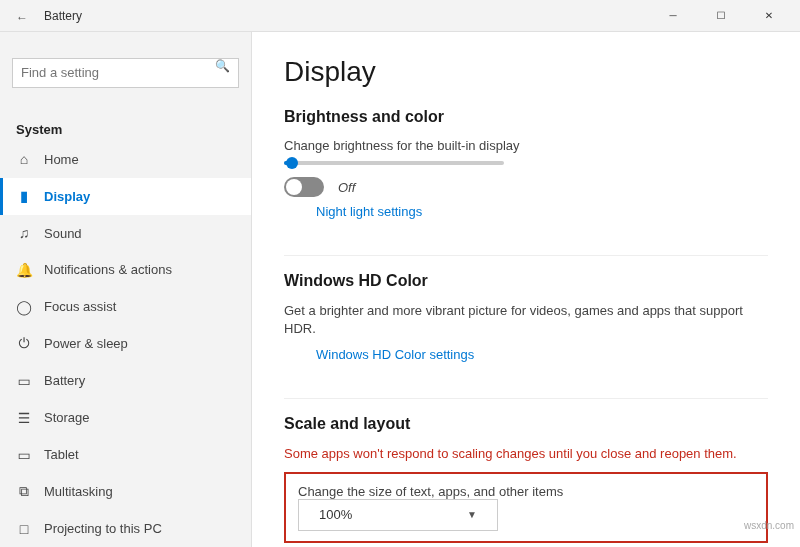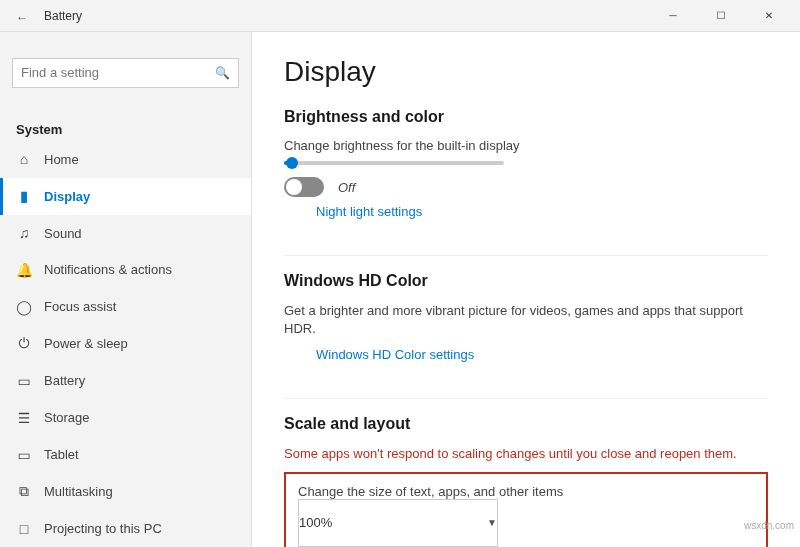--- a/index.html
+++ b/index.html
@@ -27,21 +27,21 @@
 
     
     .app-body { display: flex; flex: 1; overflow: hidden; }
 
     
     .sidebar {
       width: 252px; background: #f3f3f3; display: flex; flex-direction: column;
       border-right: 1px solid #e0e0e0; flex-shrink: 0; overflow-y: auto;
     }
     .sidebar-search {
-      margin: 26px 12px; display: flex; align-items: center;
+      margin: 26px 12px; display: flex; 
       background: #fff; border: 1px solid #ccc; height: 32px; padding: 0 8px; gap: 10px;
     }
     .sidebar-search input {
       border: none; outline: none; flex: 1; font-size: 13px; background: transparent; color: #555;
     }
     .sidebar-search-icon { color: #888; font-size: 12px; }
     .sidebar-section-label {
       font-size: 13px; font-weight: 600; padding: 8px 16px 4px; color: #222;
     }
     .sidebar-item {
@@ -95,21 +95,21 @@
     .hd-desc { font-size: 13px; color: #444; margin-bottom: 8px; line-height: 1.4; }
 
     
     .warning-text { font-size: 13px; color: #c42b1c; margin-bottom: 8px; line-height: 1.4; }
     .scale-box {
       border: 2px solid #c42b1c; padding: 10px 12px; margin-bottom: 12px;
     }
     .scale-label { font-size: 13px; color: #444; margin-bottom: 0; }
     .dropdown-wrapper {
       display: flex; align-items: center; border: 1px solid #ccc;
-      background: #fff; height: 48px; padding: 0 0; width: 200px;
+      background: #fff; height: 32px; padding: 0 20px; width: 200px;
     }
     .dropdown-value { flex: 1; font-size: 13px; color: #333; }
     .dropdown-arrow { font-size: 10px; color: #555; }
 
     .watermark {
       position: fixed; bottom: 16px; right: 6px; font-size: 10px; color: #aaa;
     }
   </style>
 </head>
 <body>

